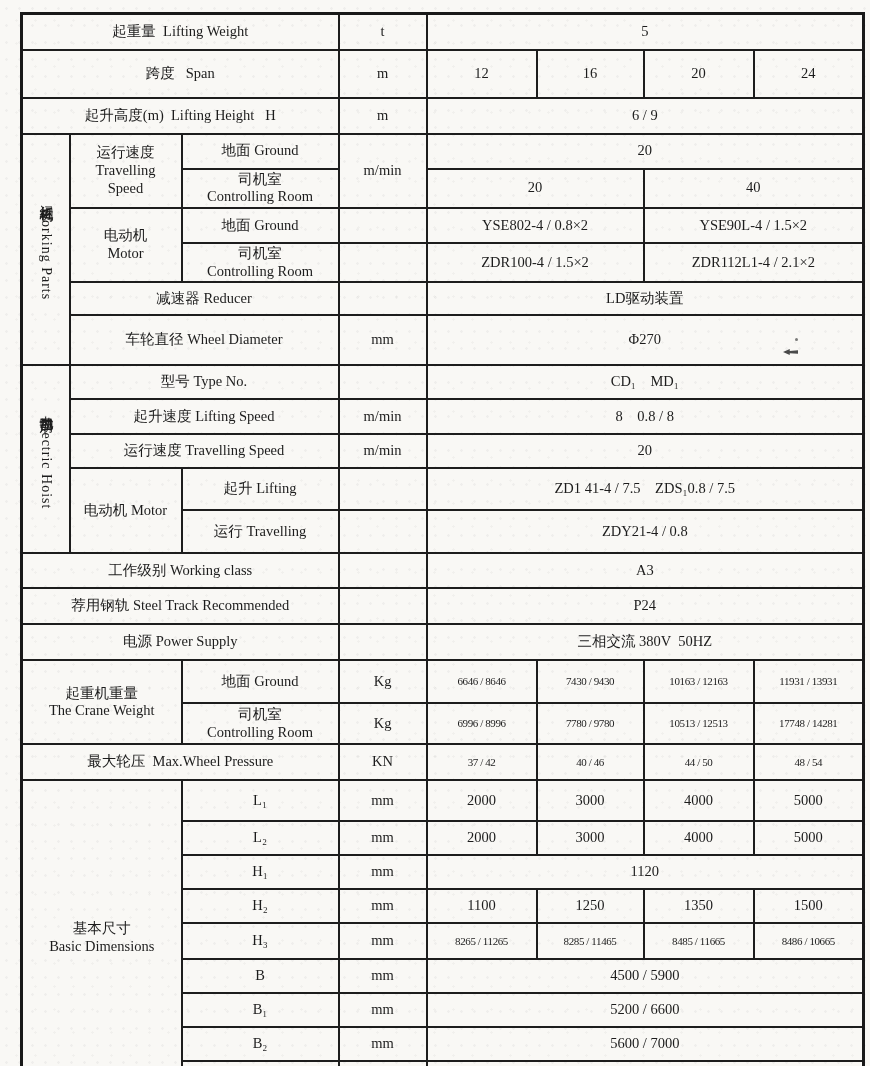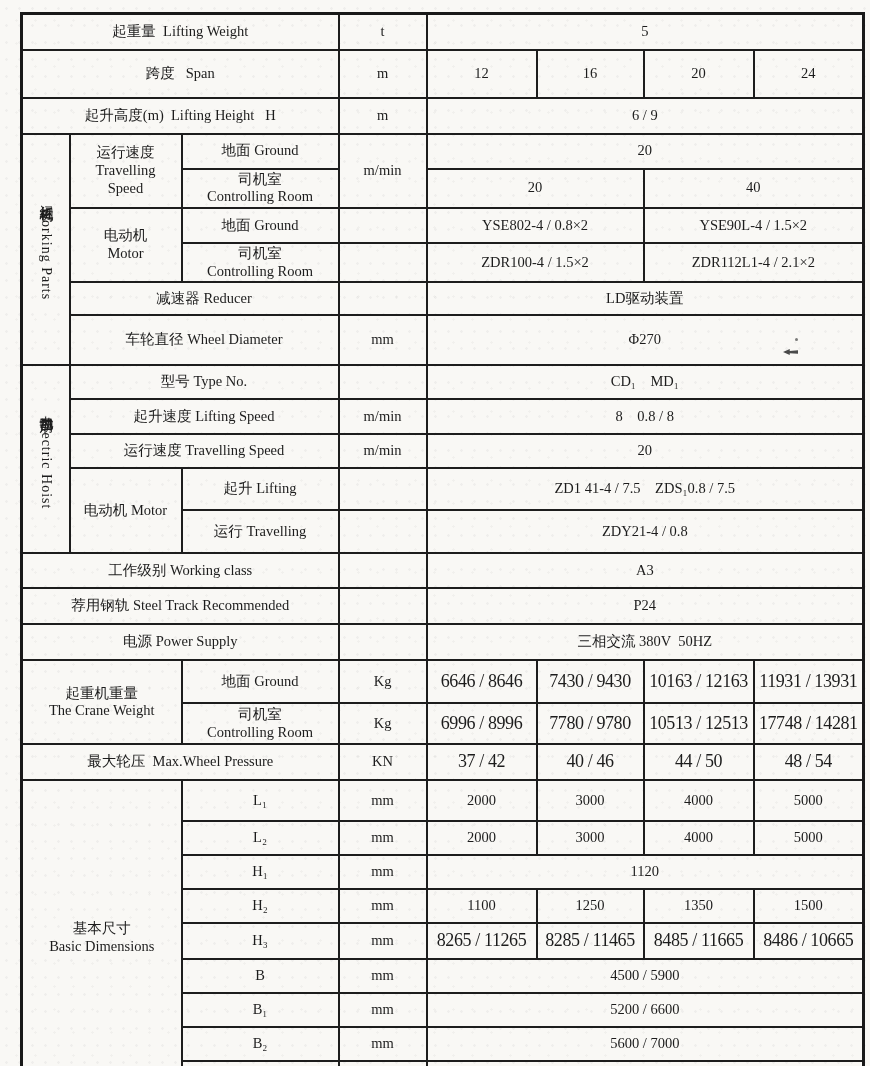--- a/index.html
+++ b/index.html
@@ -45,21 +45,21 @@
   }
   .vert {
     display: inline-block;
     writing-mode: vertical-rl;
     text-orientation: mixed;
     font-size: 14px;
     letter-spacing: 1px;
     line-height: 1.05;
   }
   td.num {
-    font-size: 18px;
+    font-size: 11px;
     letter-spacing: -0.4px;
   }
   td.unit {
     font-size: 14.5px;
   }
   .artifact-arrow {
     position: absolute;
     left: 783px;
     top: 349px;
     width: 15px;

